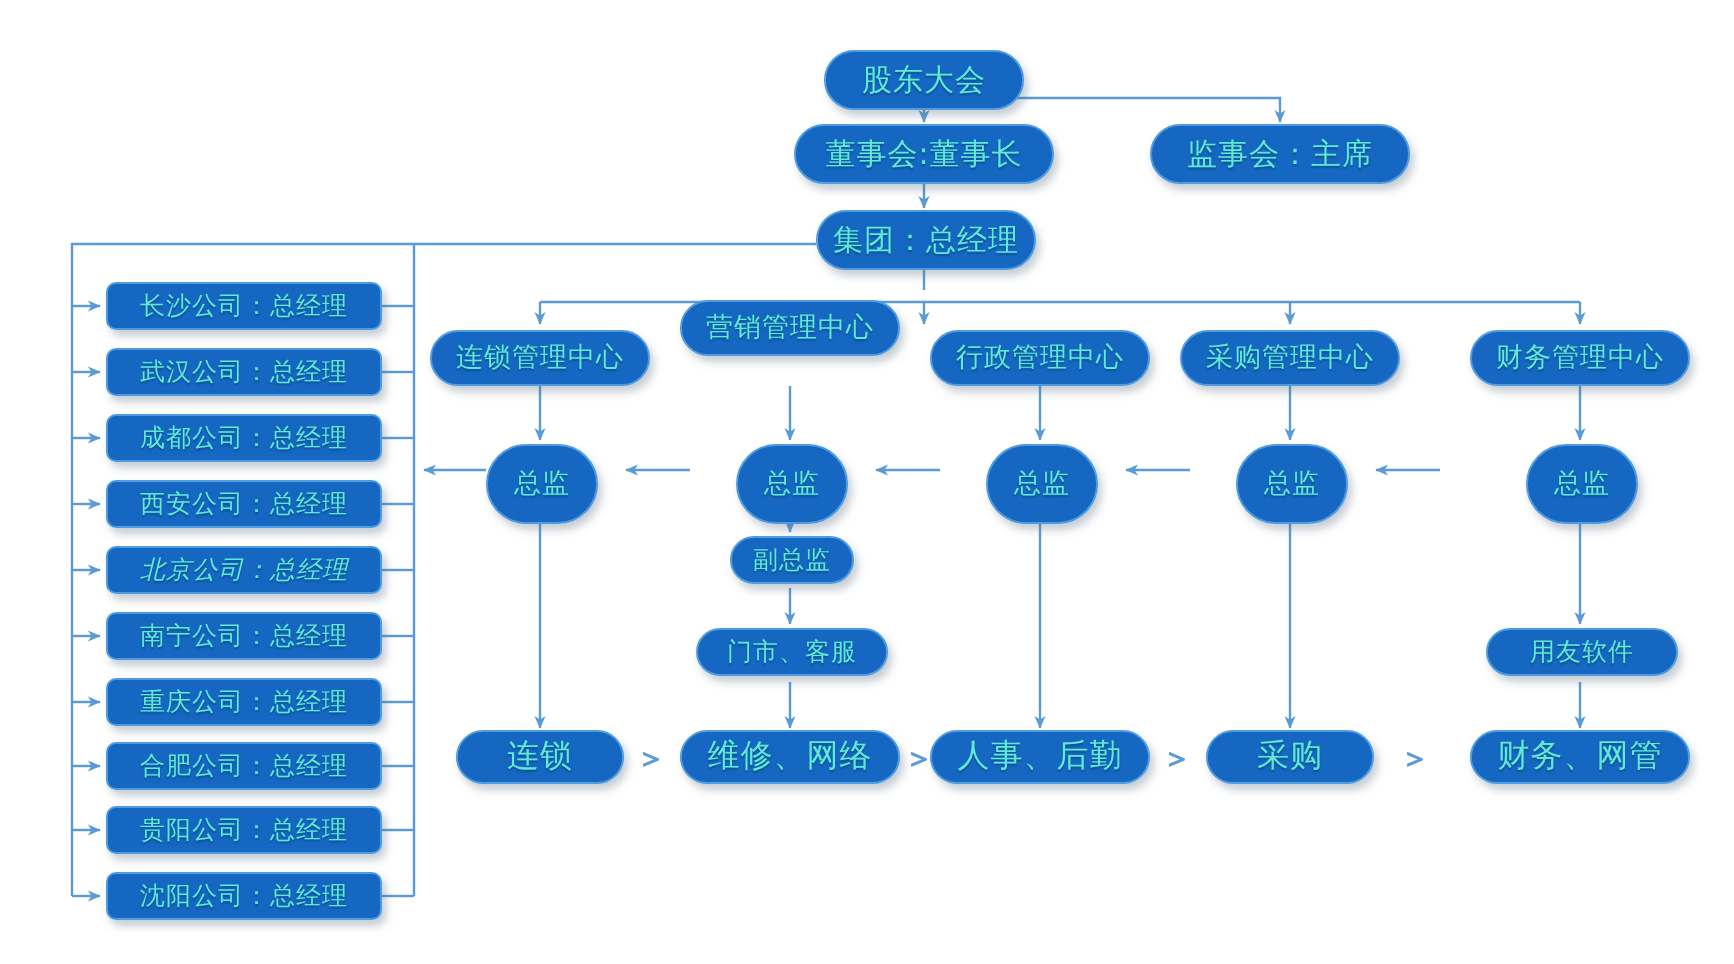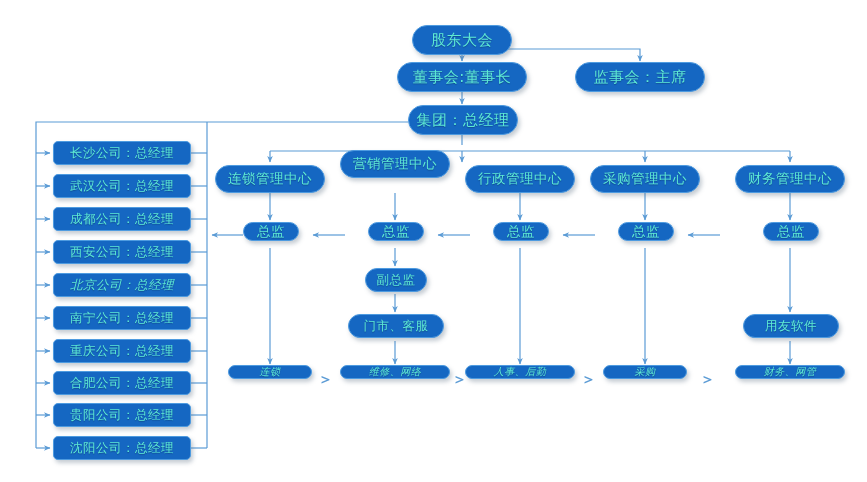--- a/index.html
+++ b/index.html
@@ -36,22 +36,22 @@
     text-shadow:0 1px 1px rgba(0,0,0,.25);
     box-shadow:2px 3px 4px rgba(90,110,130,.35);
     z-index:2;
   }
   .pill{ border-radius:999px; }
   .rect{ border-radius:5px; }
 
   
   .n-top     { height:30px; font-size:15px; }
   .n-center  { height:28px; font-size:13.5px; }
-  .n-dir     { height:19px; font-size:13.5px; }
-  .n-leaf    { height:14px; font-size:10px;font-style:italic; }
+  .n-dir     { height:40px; font-size:13.5px; }
+  .n-leaf    { height:27px; font-size:16px; }
   .n-small   { height:24px; font-size:12.5px; }
   .n-company { height:24px; font-size:12.5px; }
 
   
   .gt{
     position:absolute;
     color:#5B9BD5;
     font-size:15px;
     line-height:1;
     font-weight:bold;

